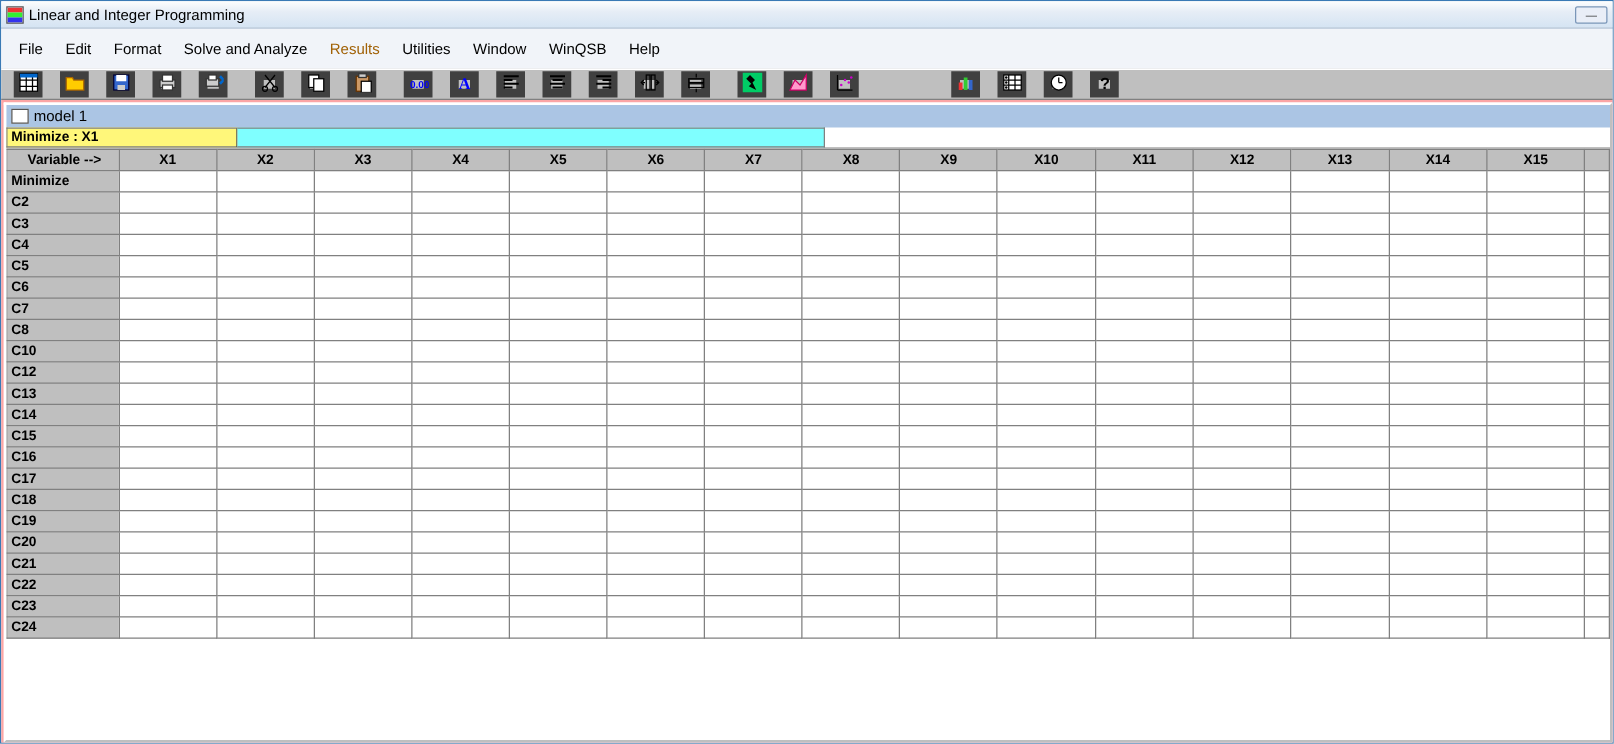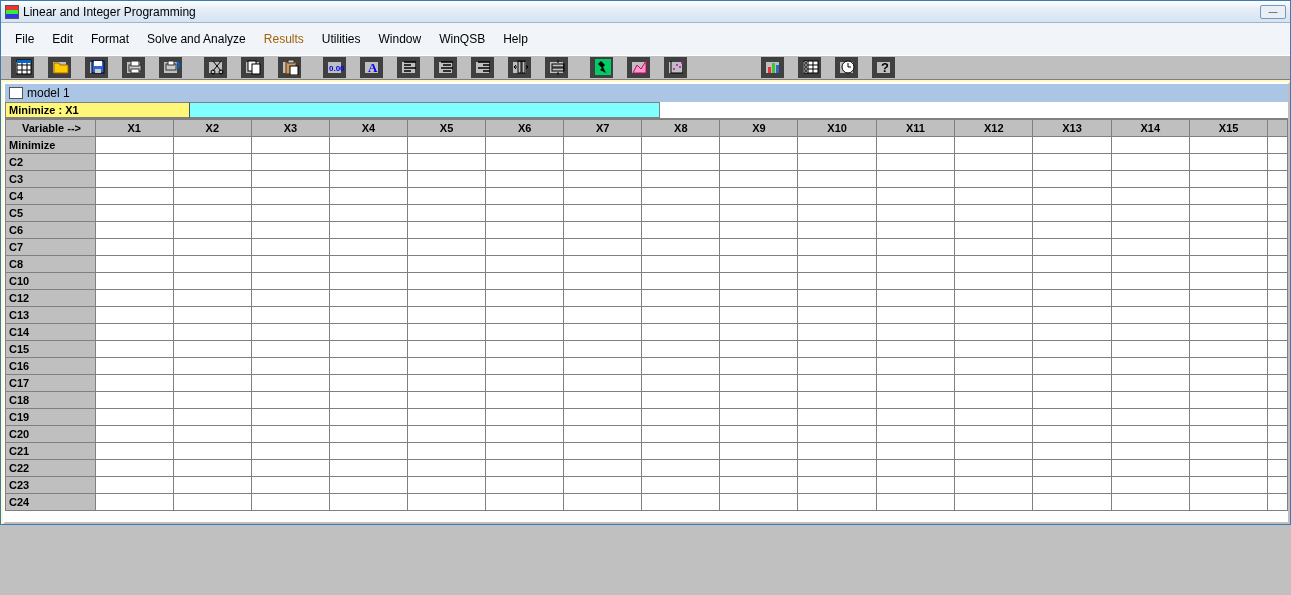--- a/index.html
+++ b/index.html
@@ -1,31 +1,31 @@
 <!DOCTYPE html>
 <html><head>
 <meta charset="utf-8">
 <style>
 html,body{margin:0;padding:0;font-family:Tahoma,"Segoe UI",sans-serif;font-size:11px;background:#c0c0c0;overflow:hidden}
 *{box-sizing:border-box}
-.window{width:1291px;height:525px;background:#fff;border:1px solid #3a7ab5;display:flex;flex-direction:column;position:relative}
+.window{width:1291px;height:595px;background:#fff;border:1px solid #3a7ab5;display:flex;flex-direction:column;position:relative}
 .title-bar{height:22px;background:linear-gradient(#fdfefe,#e6edf6 40%,#d5e4f3);border-bottom:1px solid #a0b5cc;display:flex;align-items:center;padding:0 4px;gap:4px;color:#000}
 .app-icon{width:14px;height:14px;border:1px solid #555;display:inline-flex;flex-direction:column;overflow:hidden}
 .app-icon .bar{flex:1}
 .title-text{font-size:12px}
 .win-controls{margin-left:auto;display:flex;gap:2px}
 .win-btn{width:26px;height:14px;background:#e9eef7;border:1px solid #7a96b8;border-radius:2px;display:flex;align-items:center;justify-content:center;font-size:9px;color:#333;cursor:default}
 .menu-bar{height:20px;background:#f1f4f9;display:flex;align-items:center;padding:16px 6px;gap:2px;font-size:12px}
 .menu-item{padding:2px 8px;cursor:default}
 .menu-item.disabled{color:#a16207}
 .toolbar{height:25px;background:#bfbfbf;border-top:1px solid #fff;border-bottom:1px solid #808080;display:flex;align-items:center;padding:0 3px;gap:0}
-.tb-btn{width:23px;height:21px;background:#bfbfbf;border:5px solid #404040;display:flex;align-items:center;justify-content:flex-start;cursor:default;margin:7px}
+.tb-btn{width:23px;height:21px;background:#bfbfbf;border:7px solid #404040;display:flex;align-items:center;justify-content:center;cursor:default;margin:7px}
 .tb-sep{width:8px;height:21px}
 .tb-svg{width:16px;height:16px}
-.mdi{flex:1;background:#fef9c3;padding:2px 0 0 2px;display:flex;flex-direction:column;overflow:hidden}
+.mdi{flex:1;background:#fca5a5;padding:2px 0 0 2px;display:flex;flex-direction:column;overflow:hidden}
 .child-window{flex:1;background:#fff;border:2px solid #bfbfbf;border-top-color:#fff;border-left-color:#fff;display:flex;flex-direction:column;overflow:hidden}
 .child-title{height:18px;background:#abc5e4;display:flex;align-items:center;padding:0 4px;font-size:12px;color:#000;gap:4px}
 .child-icon{width:14px;height:12px;display:inline-block;background:#fff;border:1px solid #555}
 .formula-row{height:17px;display:flex;border-bottom:1px solid #808080}
 .formula-label{width:185px;background:#fff77a;border:1px solid #808080;border-right:1px solid #555;padding:0 3px;font-weight:bold;display:flex;align-items:center}
 .formula-input{flex:1;max-width:470px;background:#7fffff;border:1px solid #808080;border-left:none}
 .grid-wrap{flex:1;overflow:auto;background:#fff}
 table.grid{border-collapse:collapse;font-size:11px}
 table.grid th,table.grid td{border:1px solid #808080;height:17px;padding:0 3px;white-space:nowrap}
 table.grid th{background:#bfbfbf;font-weight:bold;text-align:center}

